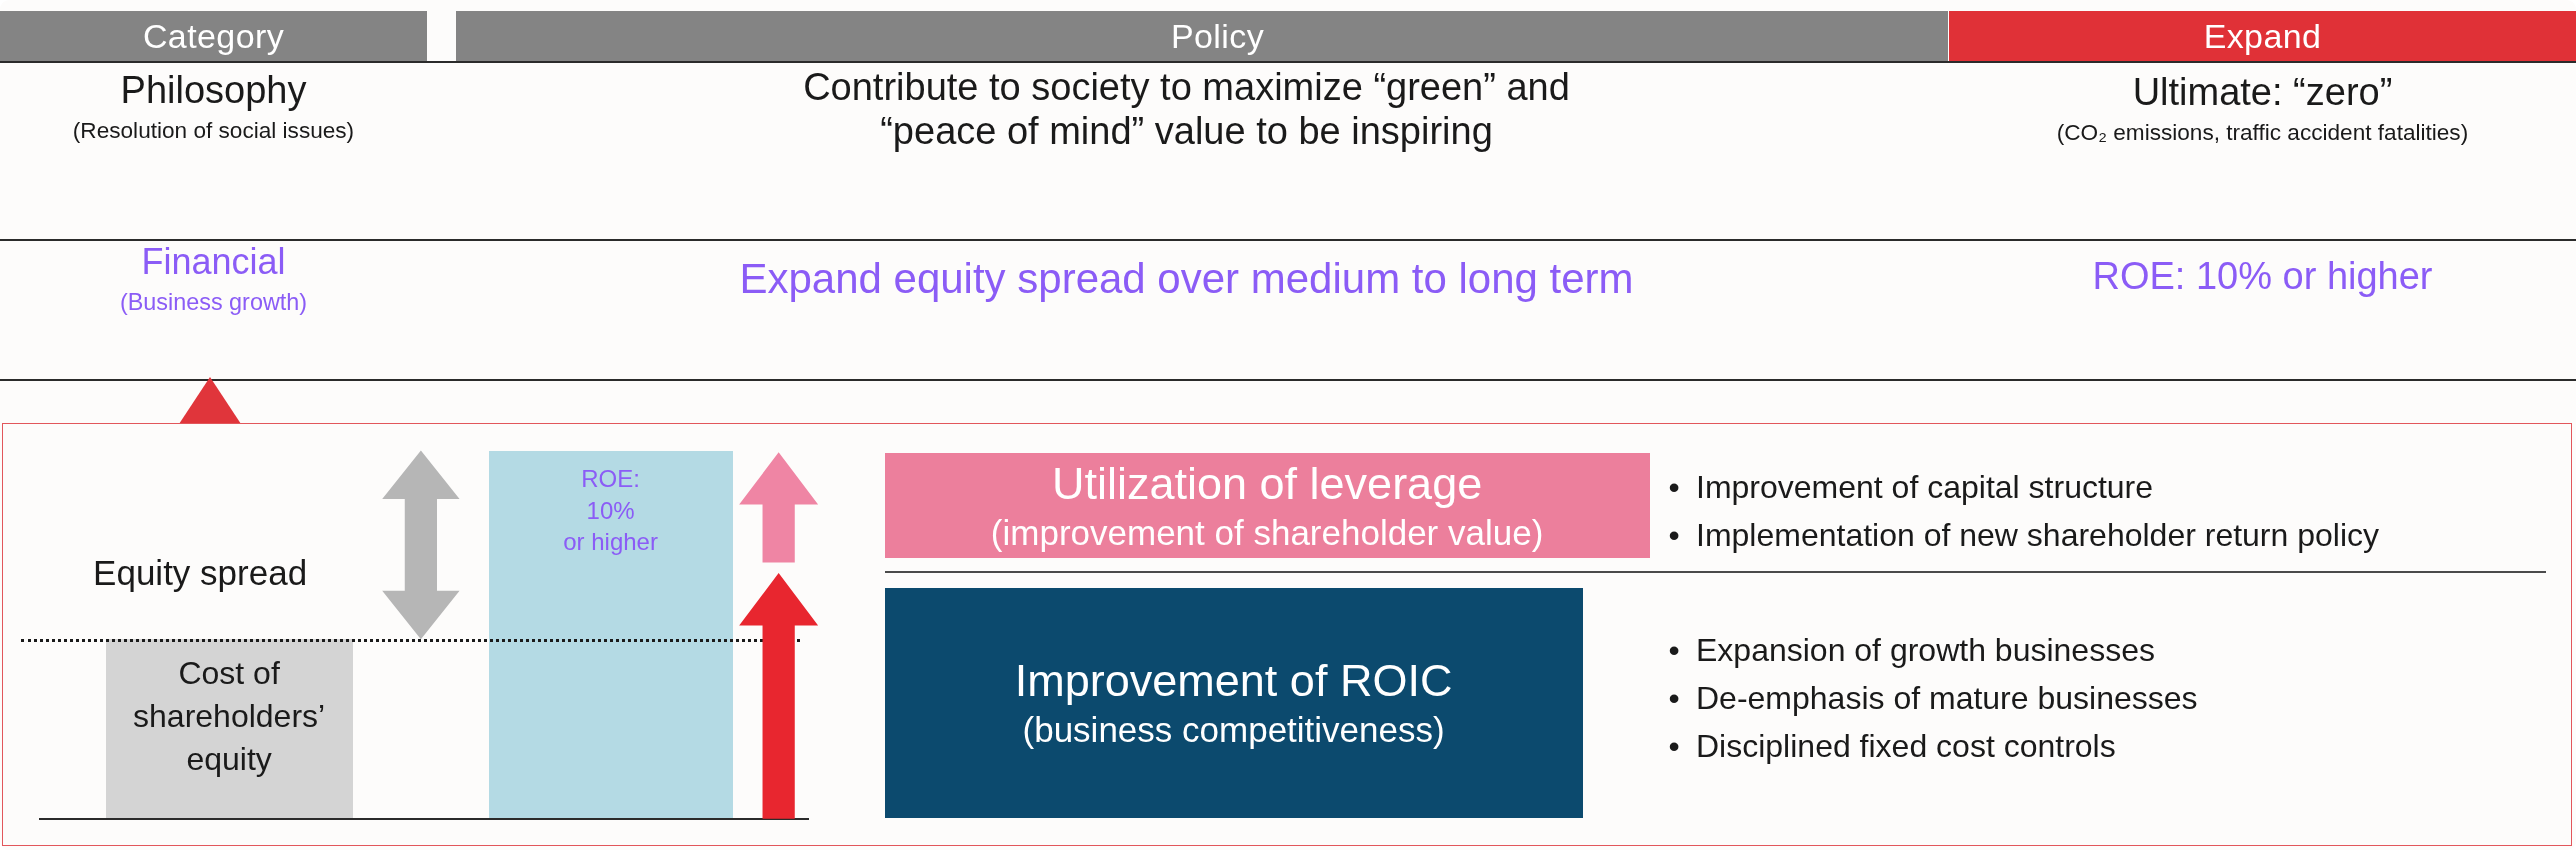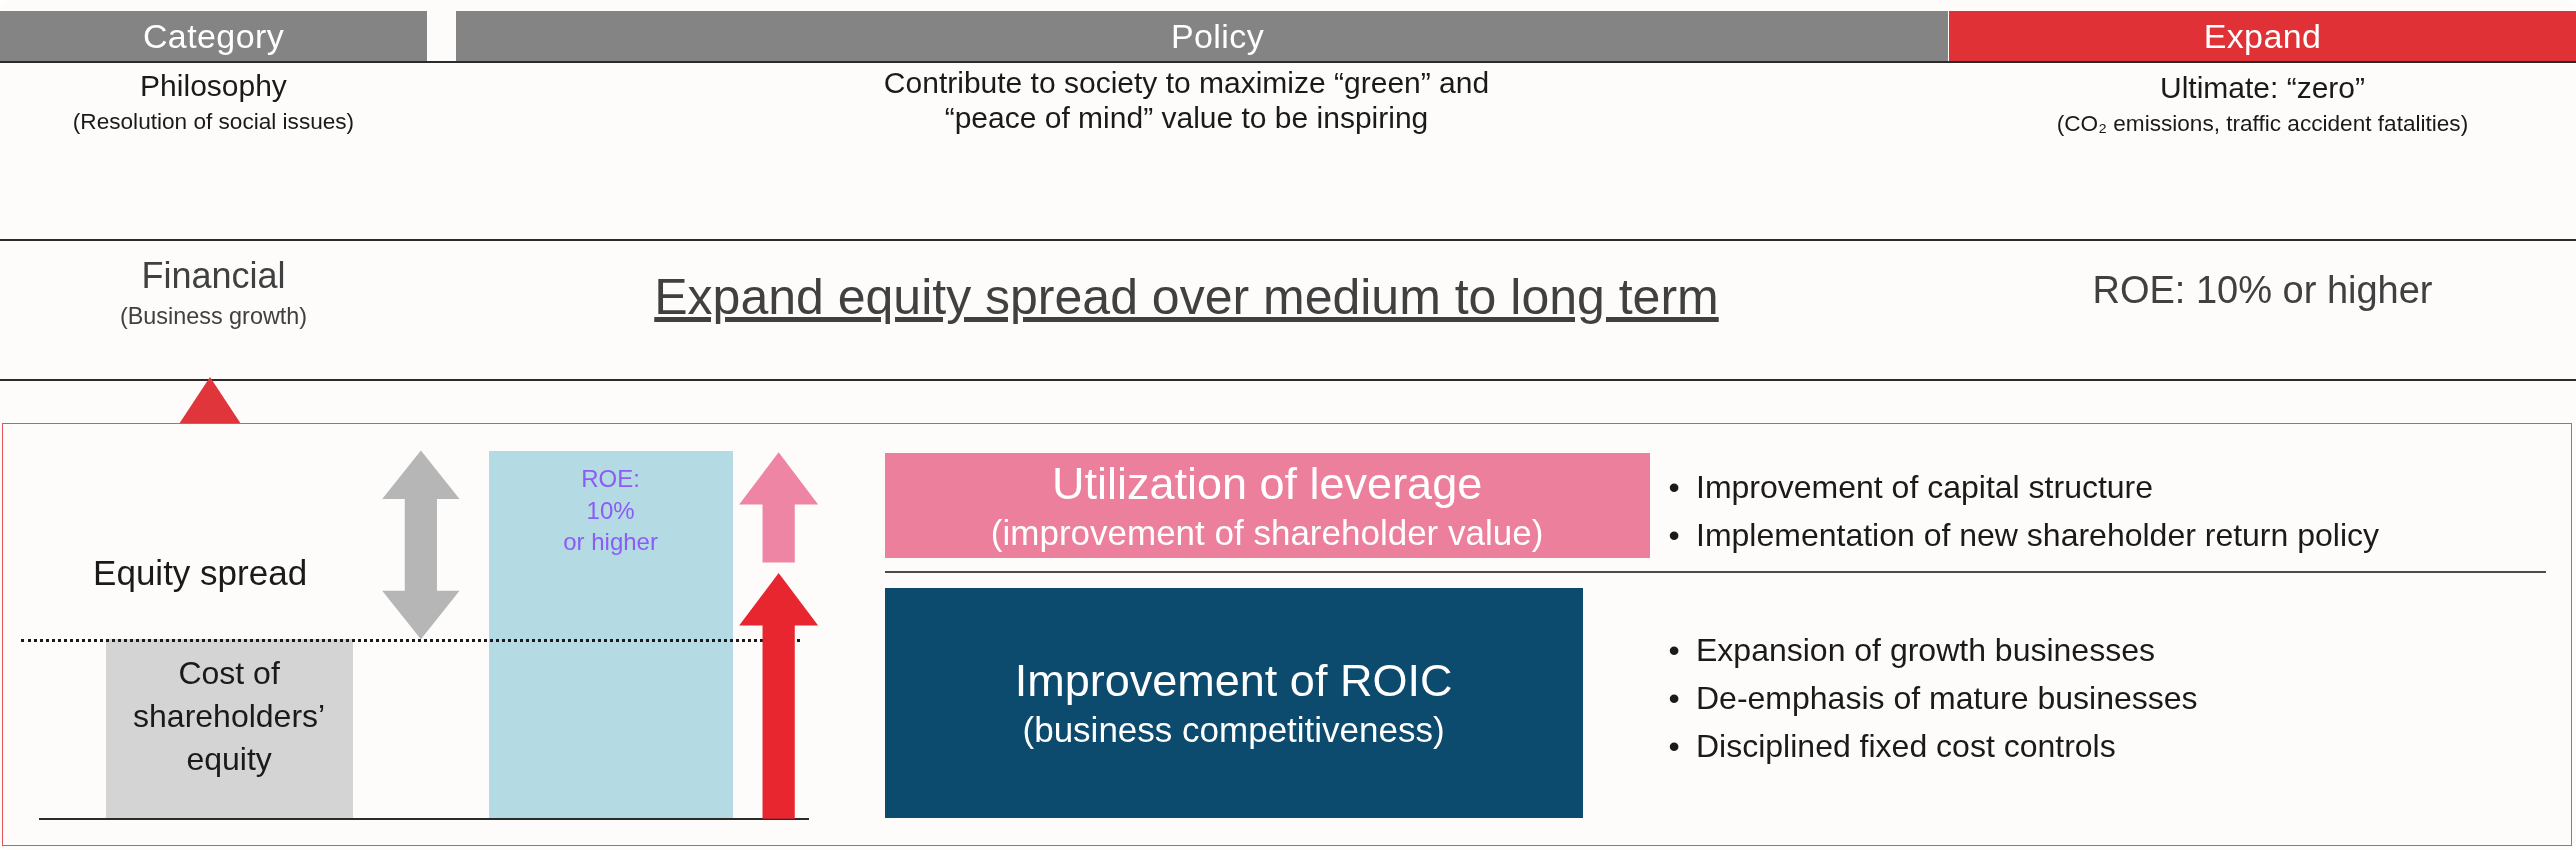--- a/index.html
+++ b/index.html
@@ -48,43 +48,43 @@
   .rule-mid    { top: 239px; }
   .rule-bottom { top: 379px; }
 
   
   .row-philosophy { position: absolute; top: 63px; height: 174px; left: 0; width: 2576px; }
   .cell {
     position: absolute;
     text-align: center;
   }
   .cell .big {
-    font-size: 30px;
+    font-size: 38px;
     line-height: 1.18;
     white-space: nowrap;
   }
   .cell .small {
     font-size: 22.6px;
     line-height: 1.25;
     margin-top: 4.8px;
     white-space: nowrap;
   }
 
   .phil-cat    { left: 0px;    width: 427px;  top: 4.8px; }
   .phil-policy { left: 456px;  width: 1461px; top: 1.6px; }
   .phil-target { left: 1949px; width: 627px;  top: 6.5px; }
 
   
-  .row-financial { position: absolute; top: 242px; height: 135px; left: 0; width: 2240px; color: #404040; }
+  .row-financial { position: absolute; top: 228px; height: 135px; left: 0; width: 2240px; color: #8b5cf6; }
   .fin-cat    { left: 0px;    width: 427px;  top: 13px; }
   .fin-policy { left: 456px;  width: 1461px; top: 26px; }
   .fin-target { left: 1949px; width: 627px;  top: 26px; }
   .fin-cat .big { font-size: 36px; }
   .fin-cat .small { font-size: 23.4px; }
-  .fin-policy .big { font-size: 50px; text-decoration: underline; }
+  .fin-policy .big { font-size: 42px; }
   .fin-target .big { font-size: 38px; }
 
   
   .tri-up {
     position: absolute;
     left: 179px;
     top: 377px;
     width: 0;
     height: 0;
     border-left: 31px solid transparent;

